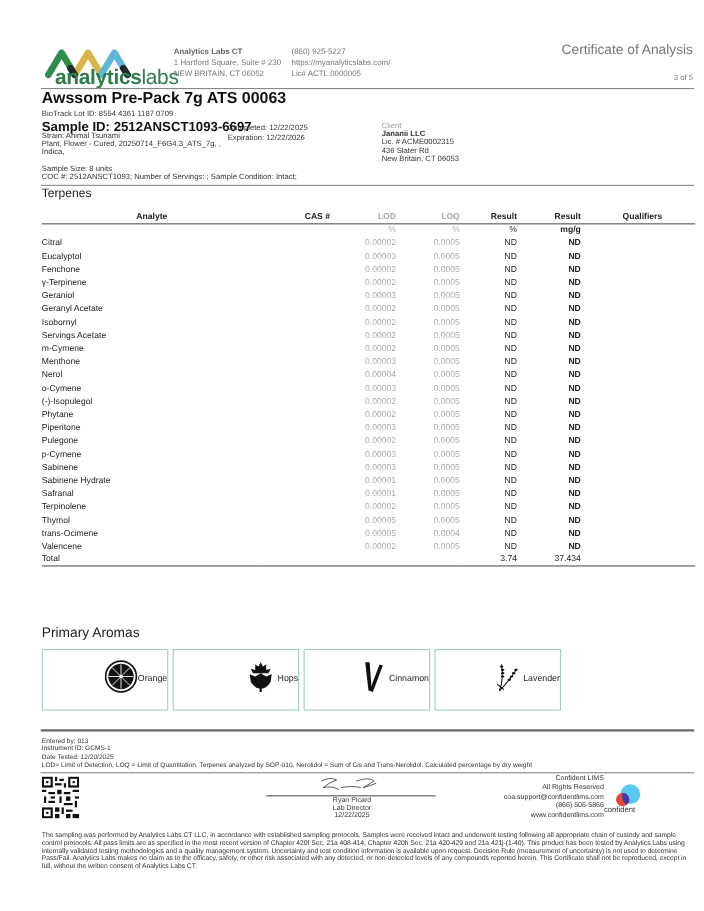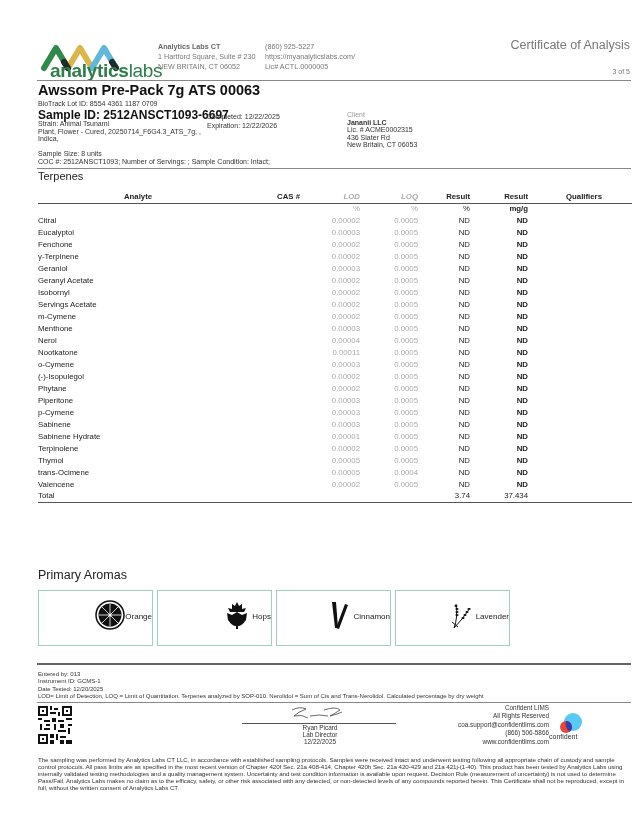--- a/index.html
+++ b/index.html
@@ -31,21 +31,21 @@
   table.terp { position: absolute; left: 38px; top: 191px; width: 594px; border-collapse: collapse; font-size: 7.8px; }
   table.terp th { font-weight: 700; text-align: center; height: 12px; border-bottom: 1.5px solid #555; padding: 0; }
   table.terp td { height: 12px; padding: 0; }
   .c-an { width: 200px; }
   .c-cas { width: 62px; text-align: right !important; padding-right: 0; }
   .c-lod { width: 60px; text-align: right !important; color: #aaa; }
   .c-loq { width: 58px; text-align: right !important; color: #aaa; }
   .c-r1 { width: 52px; text-align: right !important; }
   .c-r2 { width: 58px; text-align: right !important; font-weight: bold; }
   .c-q { padding-left: 8px !important; text-align: left; }
-  th.c-lod, th.c-loq { font-weight: 400; color: #aaa; font-style: italic; }
+  th.c-lod, th.c-loq { font-weight: 400; color: #aaa; }
   tr.units td { height: 11px; }
   tr.total td { font-weight: 400; border-bottom: 1.5px solid #555; margin-top: 40px; }
   
   .aroma-title { left: 38px; top: 568px; font-size: 12.5px; color: #222; }
   .aromas { left: 38px; top: 590px; width: 594px; display: flex; gap: 4px; }
   .aroma { width: 115px; height: 56px; border: 1.3px solid #9fcfc0; display: flex; align-items: center; justify-content: flex-end; padding-bottom: 3px; }
   .aroma svg { width: 30px; height: 30px; margin-bottom: 3px; }
   .aroma .lab { font-size: 8px; color: #222; }
   
   .notes { left: 38px; top: 671px; font-size: 6px; line-height: 7.3px; color: #333; }
@@ -225,29 +225,20 @@
       <tr>
         <td class="c-an">Nerol</td>
         <td class="c-cas"></td>
         <td class="c-lod">0.00004</td>
         <td class="c-loq">0.0005</td>
         <td class="c-r1">ND</td>
         <td class="c-r2">ND</td>
         <td class="c-q"></td>
       </tr>
       <tr>
-        <td class="c-an">Nootkatone</td>
-        <td class="c-cas"></td>
-        <td class="c-lod">0.00011</td>
-        <td class="c-loq">0.0005</td>
-        <td class="c-r1">ND</td>
-        <td class="c-r2">ND</td>
-        <td class="c-q"></td>
-      </tr>
-      <tr>
         <td class="c-an">o-Cymene</td>
         <td class="c-cas"></td>
         <td class="c-lod">0.00003</td>
         <td class="c-loq">0.0005</td>
         <td class="c-r1">ND</td>
         <td class="c-r2">ND</td>
         <td class="c-q"></td>
       </tr>
       <tr>
         <td class="c-an">(-)-Isopulegol</td>
@@ -270,39 +261,57 @@
       <tr>
         <td class="c-an">Piperitone</td>
         <td class="c-cas"></td>
         <td class="c-lod">0.00003</td>
         <td class="c-loq">0.0005</td>
         <td class="c-r1">ND</td>
         <td class="c-r2">ND</td>
         <td class="c-q"></td>
       </tr>
       <tr>
+        <td class="c-an">Pulegone</td>
+        <td class="c-cas"></td>
+        <td class="c-lod">0.00002</td>
+        <td class="c-loq">0.0005</td>
+        <td class="c-r1">ND</td>
+        <td class="c-r2">ND</td>
+        <td class="c-q"></td>
+      </tr>
+      <tr>
         <td class="c-an">p-Cymene</td>
         <td class="c-cas"></td>
         <td class="c-lod">0.00003</td>
         <td class="c-loq">0.0005</td>
         <td class="c-r1">ND</td>
         <td class="c-r2">ND</td>
         <td class="c-q"></td>
       </tr>
       <tr>
         <td class="c-an">Sabinene</td>
         <td class="c-cas"></td>
         <td class="c-lod">0.00003</td>
         <td class="c-loq">0.0005</td>
         <td class="c-r1">ND</td>
         <td class="c-r2">ND</td>
         <td class="c-q"></td>
       </tr>
       <tr>
         <td class="c-an">Sabinene Hydrate</td>
+        <td class="c-cas"></td>
+        <td class="c-lod">0.00001</td>
+        <td class="c-loq">0.0005</td>
+        <td class="c-r1">ND</td>
+        <td class="c-r2">ND</td>
+        <td class="c-q"></td>
+      </tr>
+      <tr>
+        <td class="c-an">Safranal</td>
         <td class="c-cas"></td>
         <td class="c-lod">0.00001</td>
         <td class="c-loq">0.0005</td>
         <td class="c-r1">ND</td>
         <td class="c-r2">ND</td>
         <td class="c-q"></td>
       </tr>
       <tr>
         <td class="c-an">Terpinolene</td>
         <td class="c-cas"></td>

